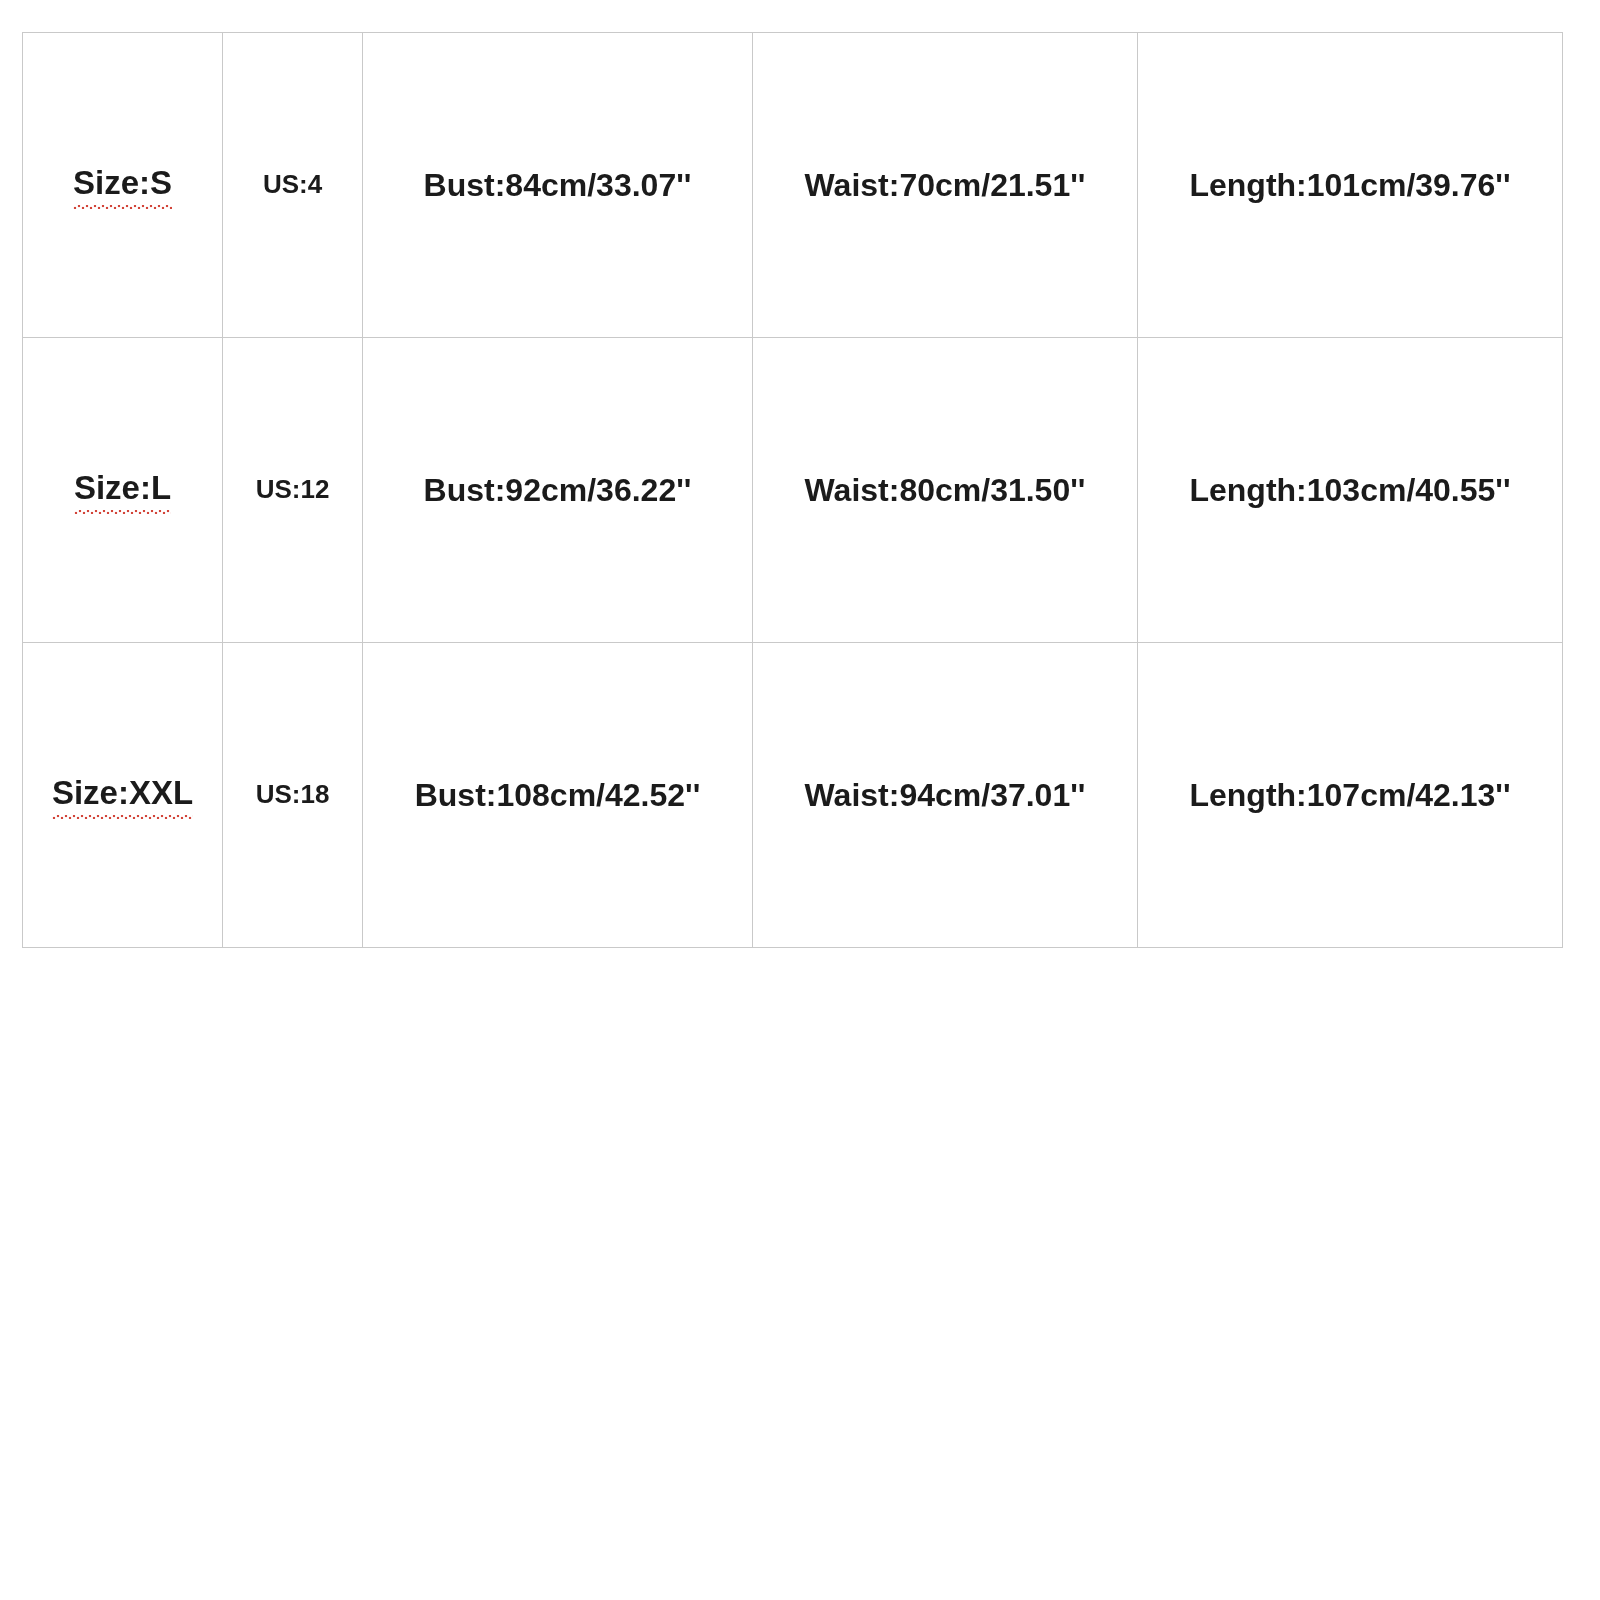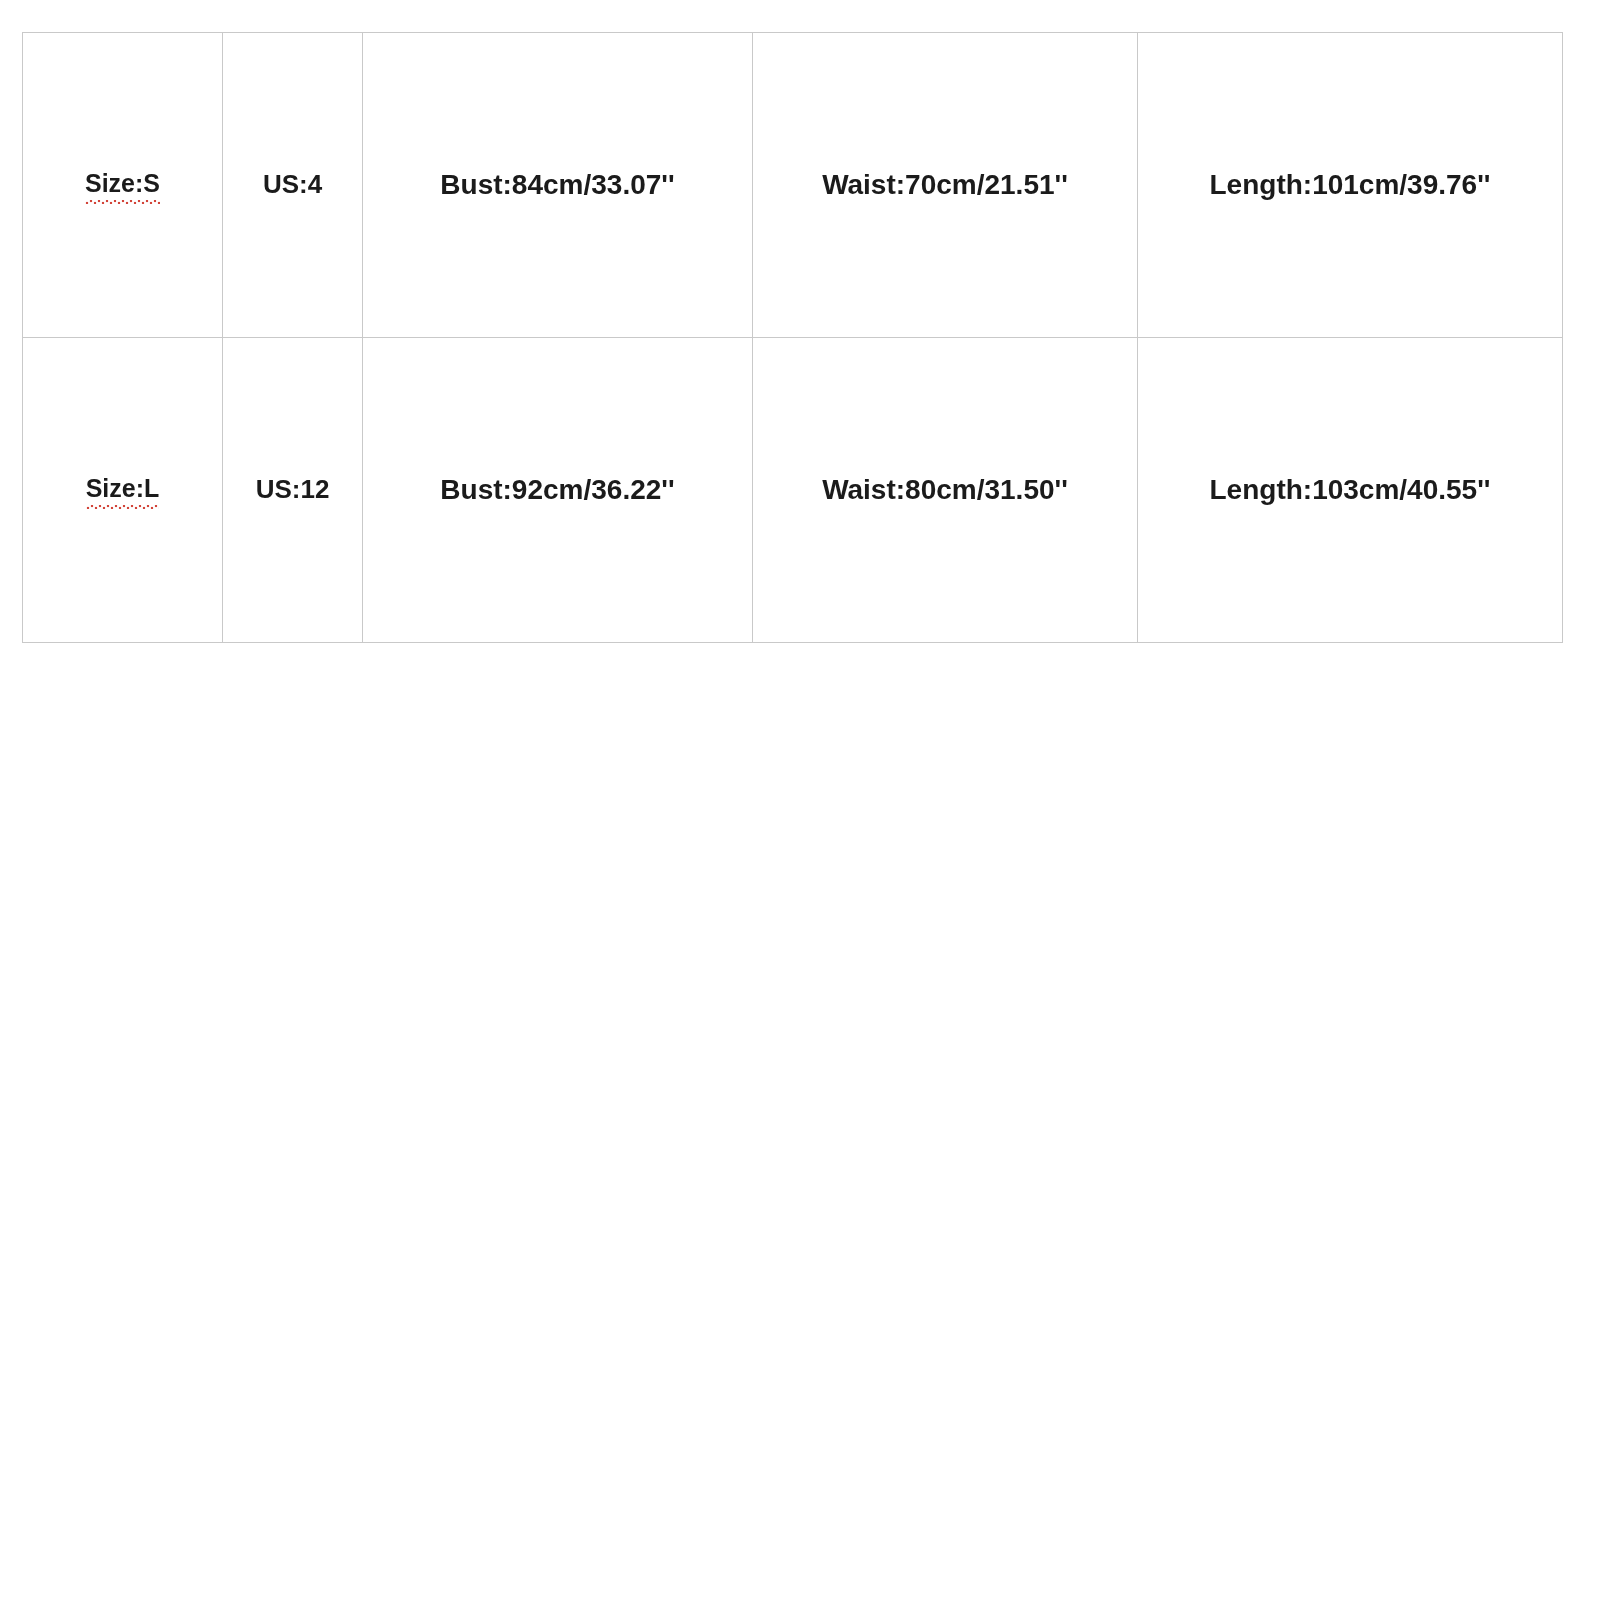--- a/index.html
+++ b/index.html
@@ -27,21 +27,21 @@
     border-collapse: collapse;
     table-layout: fixed;
   }
   .size-table td {
     border: 1px solid #c9c9c9;
     height: 304px;
     vertical-align: middle;
     text-align: center;
     font-weight: bold;
     color: #1b1b1b;
-    font-size: 28px;
+    font-size: 32px;
     padding: 0;
   }
   .col-size   { width: 200px; }
   .col-us     { width: 140px; }
   .col-bust   { width: 390px; }
   .col-waist  { width: 385px; }
   .col-length { width: 425px; }
 
   .cell-inner {
     display: block;
@@ -60,21 +60,21 @@
     right: 0;
     bottom: -2px;
     height: 4px;
     background-image:
       radial-gradient(circle at 2px 3px, #d03a2f 1.3px, transparent 1.6px),
       radial-gradient(circle at 6px 1px, #d03a2f 1.3px, transparent 1.6px);
     background-size: 8px 4px;
     background-repeat: repeat-x;
     opacity: .95;
   }
-  .size-table td.size-cell { font-size: 25px; }
+  .size-table td.size-cell { font-size: 33px; }
   .size-table td.us-cell { font-size: 26px; }
 </style>
 </head>
 <body>
 
 <div class="sheet">
   <table class="size-table">
     <colgroup>
       <col class="col-size">
       <col class="col-us">
@@ -110,15 +110,32 @@
         <td>
           <span class="cell-inner">Bust:92cm/36.22''</span>
         </td>
         <td>
           <span class="cell-inner">Waist:80cm/31.50''</span>
         </td>
         <td>
           <span class="cell-inner">Length:103cm/40.55''</span>
         </td>
       </tr>
+      <tr>
+        <td class="size-cell">
+          <span class="cell-inner squiggle">Size:XXL</span>
+        </td>
+        <td class="us-cell">
+          <span class="cell-inner">US:18</span>
+        </td>
+        <td>
+          <span class="cell-inner">Bust:108cm/42.52''</span>
+        </td>
+        <td>
+          <span class="cell-inner">Waist:94cm/37.01''</span>
+        </td>
+        <td>
+          <span class="cell-inner">Length:107cm/42.13''</span>
+        </td>
+      </tr>
     </tbody>
   </table>
 </div>
 
 </body></html>

